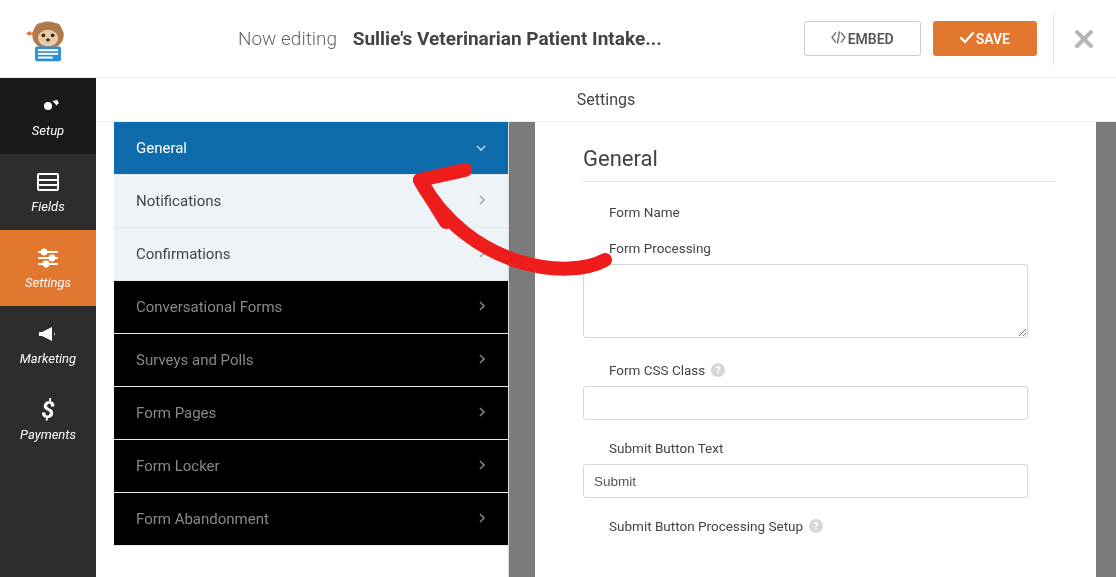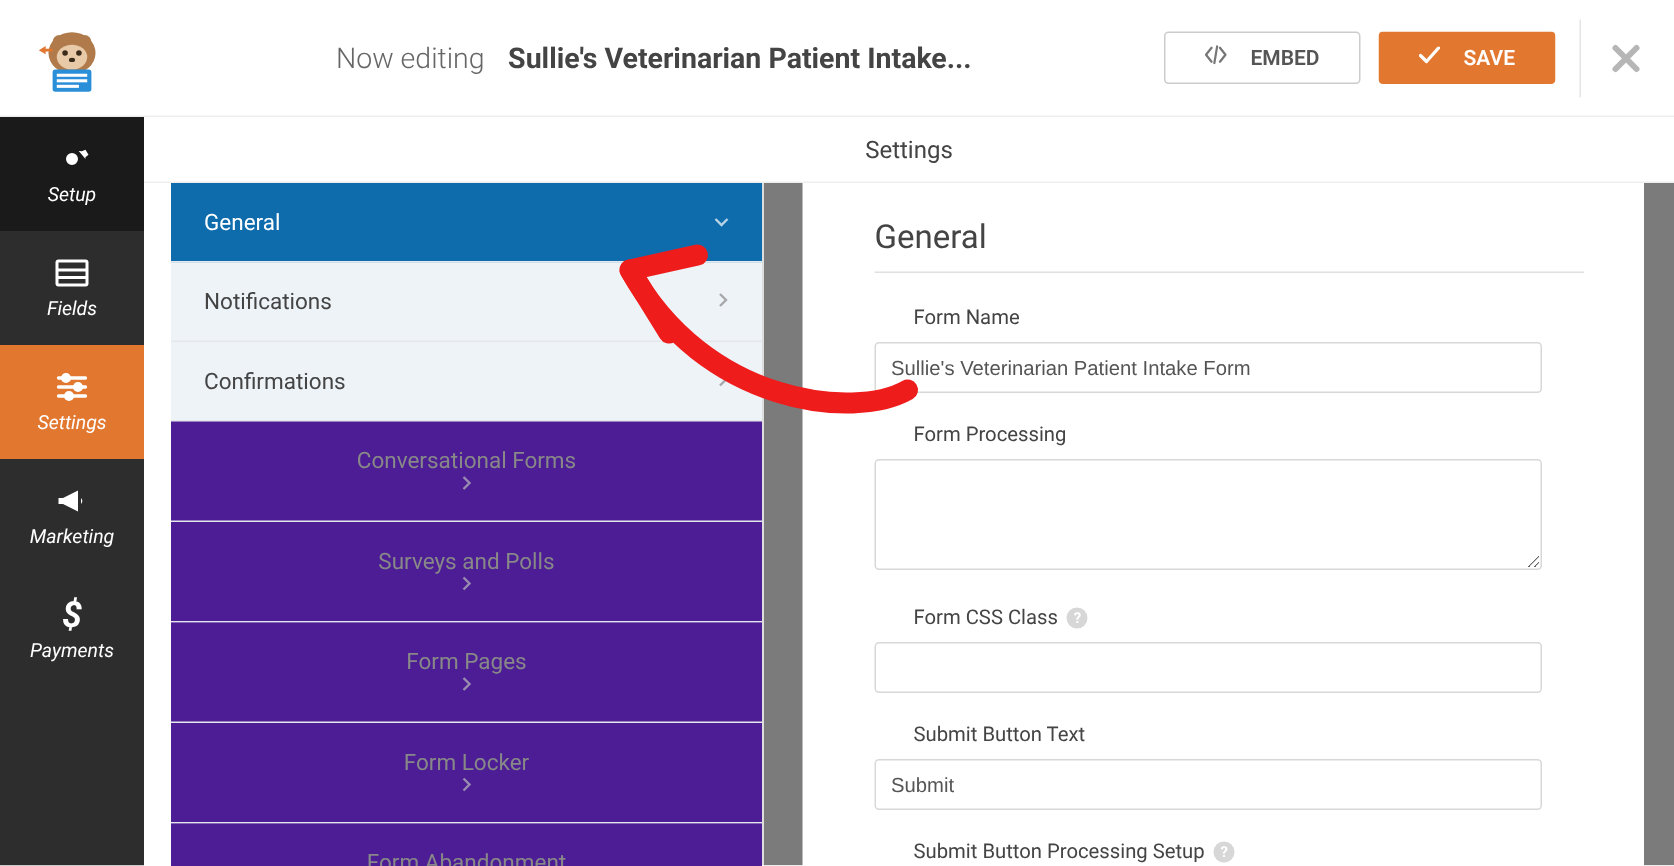--- a/index.html
+++ b/index.html
@@ -37,21 +37,21 @@
   .title-area .bold { font-weight: 700; color: #444; margin-left: 11px; }
   .top-actions {
     display: flex;
     align-items: center;
     gap: 12px;
     padding-right: 22px;
   }
   .btn {
     display: inline-flex;
     align-items: center;
-    gap: 16px;
+    gap: 2px;
     height: 35px;
     padding: 0 26px;
     font-size: 14px;
     font-weight: 600;
     border-radius: 3px;
     cursor: pointer;
     border: 1px solid transparent;
   }
   .btn-embed {
     background: #fff;
@@ -128,22 +128,21 @@
     color: #444;
     cursor: pointer;
     background: #eef3f8;
   }
   .panel-item.active {
     background: #0e6cad;
     color: #fff;
   }
   .panel-item.muted {
     color: #888;
-    background: #4c1d95;
-    flex-direction: column;
+    background: #000000;
   }
   .panel-item .chev { font-size: 12px; opacity: .7; }
 
   .center-strip {
     width: 26px;
     background: #7b7b7b;
   }
 
   .content-col {
     flex: 1;
@@ -415,21 +414,20 @@
         </div>
       </div>
 
       <div class="center-strip"></div>
 
       <div class="form-area">
         <div class="section-heading">General</div>
 
         <div class="field">
           <div class="field-label">Form Name</div>
-          <input class="text-input" value="Sullie's Veterinarian Patient Intake Form" style="">
         </div>
 
         <div class="field">
           <div class="field-label">Form Processing</div>
           <textarea class="textarea-input" style=""></textarea>
         </div>
 
         <div class="field">
           <div class="field-label">
             <span>Form CSS Class</span>

